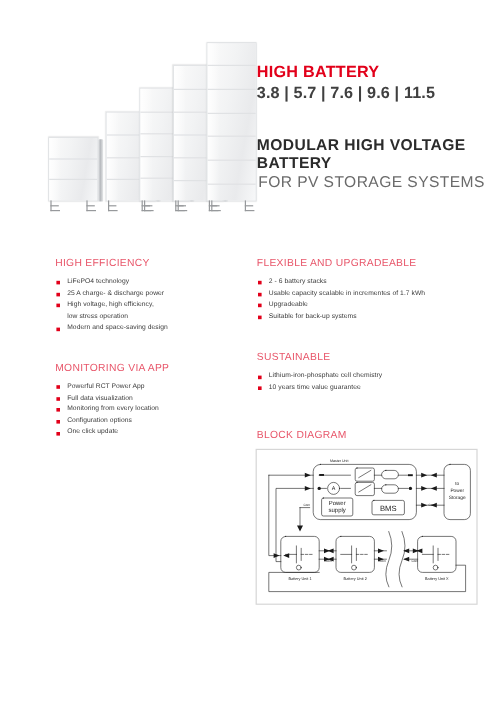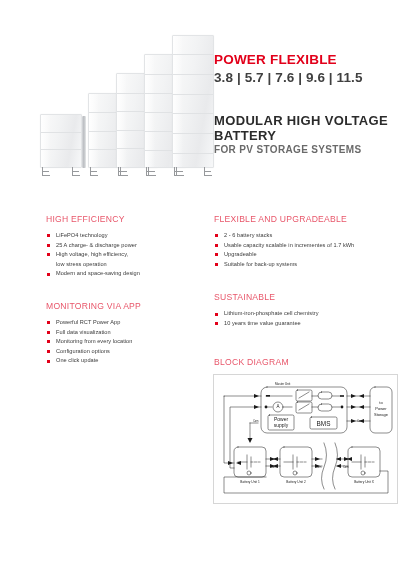--- a/index.html
+++ b/index.html
@@ -15,21 +15,21 @@
   .cab .gloss{position:absolute;left:0;top:0;bottom:0;width:26%;background:linear-gradient(90deg,rgba(255,255,255,.92),rgba(255,255,255,0));}
   .post{position:absolute;bottom:10px;width:4px;background:linear-gradient(90deg,#d8dadd,#b9bcc0 45%,#e7e9ea);border-radius:1px;}
   .feet{position:absolute;bottom:2px;height:9px;width:100%;}
   .foot{position:absolute;bottom:0;width:7px;height:8px;border-left:1px solid #97999c;border-bottom:1px solid #97999c;}
   .foot:after{content:"";position:absolute;left:-1px;bottom:3px;width:7px;height:1px;background:#97999c;}
 
   .hero-txt{position:absolute;left:214px;top:52px;width:190px;}
   .h-title{color:#e2001a;font-size:13.5px;font-weight:700;letter-spacing:.2px;line-height:1.22;margin:0;}
   .h-caps{color:#404040;font-size:13.5px;font-weight:700;letter-spacing:.1px;line-height:1.25;margin:2px 0 0 0;}
   .h-sub1{margin:26px 0 0 0;font-size:13px;font-weight:700;letter-spacing:.35px;color:#2b2b2b;}
-  .h-sub2{margin:1px 0 0 0;font-size:10px;font-weight:700;letter-spacing:.35px;color:#6a6a6a;}
+  .h-sub2{margin:1px 0 0 0;font-size:13px;font-weight:400;letter-spacing:.35px;color:#6a6a6a;text-align:right;}
 
   
   .col{position:absolute;top:214px;}
   .col-l{left:46px;width:150px;}
   .col-r{left:214px;width:186px;}
   .sec{margin-bottom:18px;}
   .sec-h{color:#e8566a;font-size:8.6px;font-weight:400;letter-spacing:.25px;margin:0 0 7px 0;}
   ul.bul{list-style:none;margin:0;padding:0;}
   ul.bul li{position:relative;padding-left:10px;font-size:5.6px;line-height:1.72;color:#3a3a3a;letter-spacing:.05px;}
   ul.bul li:before{content:"";position:absolute;left:1px;top:3.2px;width:3px;height:3px;background:#e2001a;}
@@ -103,21 +103,21 @@
         <div class="foot" style="left:82px;"></div>
           <div class="foot" style="left:112px;"></div>
         <div class="foot" style="left:110px;"></div>
           <div class="foot" style="left:140px;"></div>
         <div class="foot" style="left:138px;"></div>
           <div class="foot" style="left:168px;"></div>
       </div>
     </div>
 
     <div class="hero-txt">
-      <p class="h-title">POWER FLEXIBLE</p>
+      <p class="h-title">HIGH BATTERY</p>
       <p class="h-caps">3.8 | 5.7 | 7.6 | 9.6 | 11.5</p>
       <p class="h-sub1">MODULAR HIGH VOLTAGE BATTERY</p>
       <p class="h-sub2">FOR PV STORAGE SYSTEMS</p>
     </div>
   </div>
 
   <div class="col col-l">
     <div class="sec">
       <div class="sec-h">HIGH EFFICIENCY</div>
       <ul class="bul">

